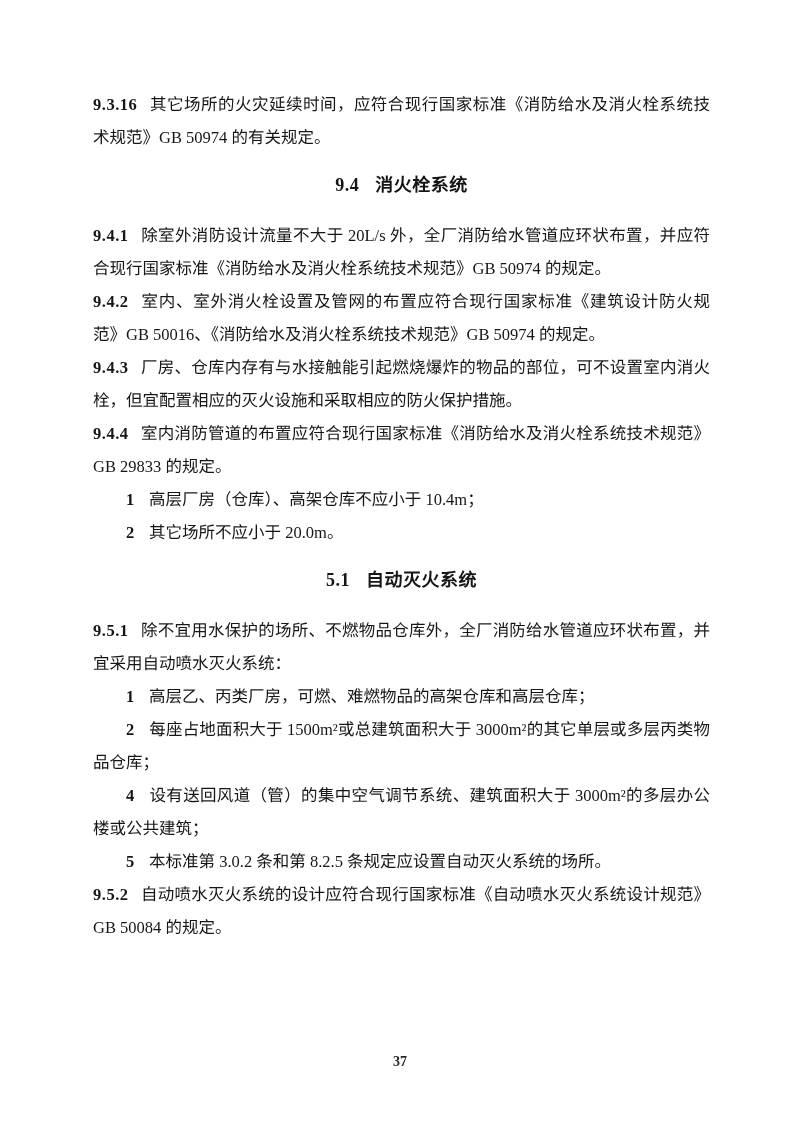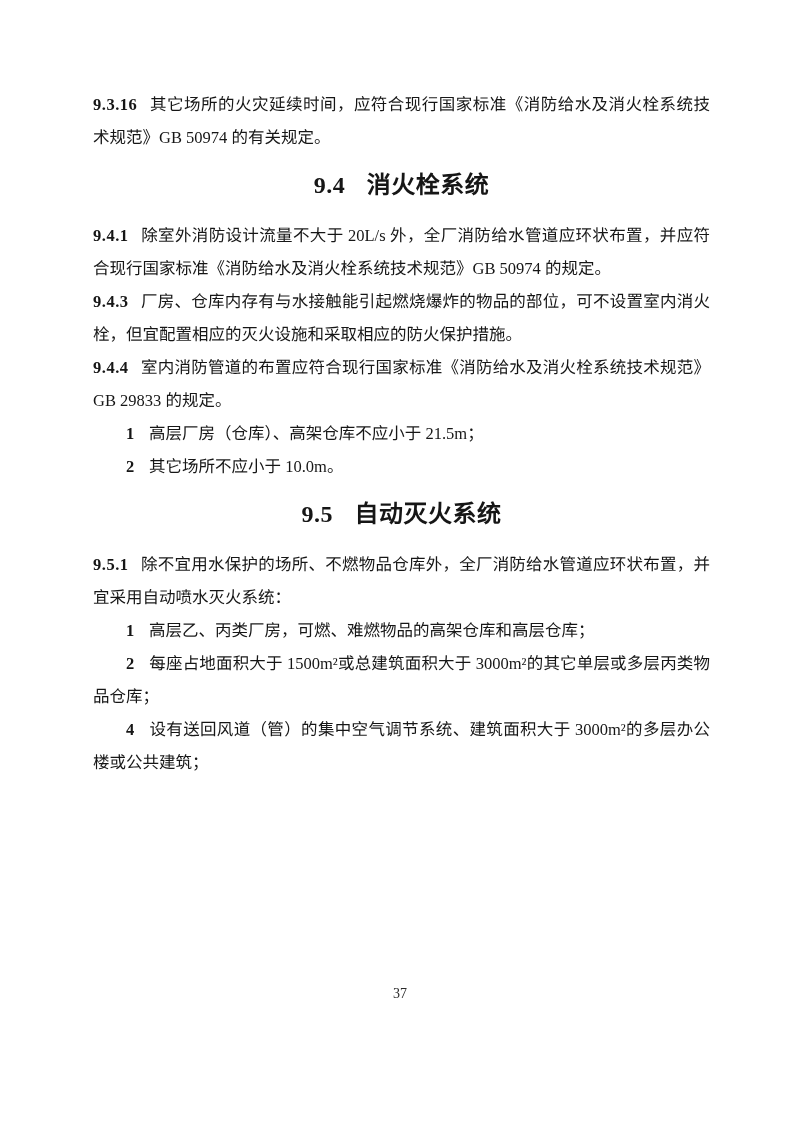--- a/index.html
+++ b/index.html
@@ -32,93 +32,103 @@
   }
   .item {
     text-indent: 2em;
   }
   .item-num {
     font-weight: bold;
     margin-right: 0.9em;
   }
   .heading {
     font-weight: bold;
-    font-size: 24px;
+    font-size: 18px;
     line-height: 33px;
     text-align: center;
     margin: 15px 0 17px 0;
     letter-spacing: 0.5px;
   }
   .heading-num {
     margin-right: 0.9em;
   }
   .page-footer {
     position: absolute;
-    top: 984px;
+    top: 1052px;
     left: 0;
     width: 100%;
     text-align: center;
     font-size: 14px;
     line-height: 20px;
     color: #2a2a2a;
+    font-weight: bold;
   }
 </style>
 </head>
 <body>
 
 <div class="page">
 
   <p class="clause">
     <span class="clause-num">9.3.16</span><span>其它场所的火灾延续时间，应符合现行国家标准《消防给水及消火栓系统技术规范》GB 50974 的有关规定。</span>
   </p>
 
   <h2 class="heading">
     <span class="heading-num">9.4</span><span>消火栓系统</span>
   </h2>
 
   <p class="clause">
     <span class="clause-num">9.4.1</span><span>除室外消防设计流量不大于 20L/s 外，全厂消防给水管道应环状布置，并应符合现行国家标准《消防给水及消火栓系统技术规范》GB 50974 的规定。</span>
   </p>
 
+  <p class="clause">
+    <span class="clause-num">9.4.2</span><span>室内、室外消火栓设置及管网的布置应符合现行国家标准《建筑设计防火规范》GB 50016、《消防给水及消火栓系统技术规范》GB 50974 的规定。</span>
+  </p>
 
   <p class="clause">
     <span class="clause-num">9.4.3</span><span>厂房、仓库内存有与水接触能引起燃烧爆炸的物品的部位，可不设置室内消火栓，但宜配置相应的灭火设施和采取相应的防火保护措施。</span>
   </p>
 
   <p class="clause">
     <span class="clause-num">9.4.4</span><span>室内消防管道的布置应符合现行国家标准《消防给水及消火栓系统技术规范》GB 29833 的规定。</span>
   </p>
 
 
   <p class="item">
-    <span class="item-num">1</span><span>高层厂房（仓库）、高架仓库不应小于 21.5m；</span>
+    <span class="item-num">1</span><span>高层厂房（仓库）、高架仓库不应小于 10.4m；</span>
   </p>
 
   <p class="item">
-    <span class="item-num">2</span><span>其它场所不应小于 10.0m。</span>
+    <span class="item-num">2</span><span>其它场所不应小于 20.0m。</span>
   </p>
 
   <h2 class="heading">
-    <span class="heading-num">9.5</span><span>自动灭火系统</span>
+    <span class="heading-num">5.1</span><span>自动灭火系统</span>
   </h2>
 
   <p class="clause">
     <span class="clause-num">9.5.1</span><span>除不宜用水保护的场所、不燃物品仓库外，全厂消防给水管道应环状布置，并宜采用自动喷水灭火系统：</span>
   </p>
 
   <p class="item">
     <span class="item-num">1</span><span>高层乙、丙类厂房，可燃、难燃物品的高架仓库和高层仓库；</span>
   </p>
 
   <p class="item">
     <span class="item-num">2</span><span>每座占地面积大于 1500m²或总建筑面积大于 3000m²的其它单层或多层丙类物品仓库；</span>
   </p>
 
 
   <p class="item">
     <span class="item-num">4</span><span>设有送回风道（管）的集中空气调节系统、建筑面积大于 3000m²的多层办公楼或公共建筑；</span>
   </p>
 
+  <p class="item">
+    <span class="item-num">5</span><span>本标准第 3.0.2 条和第 8.2.5 条规定应设置自动灭火系统的场所。</span>
+  </p>
 
+  <p class="clause">
+    <span class="clause-num">9.5.2</span><span>自动喷水灭火系统的设计应符合现行国家标准《自动喷水灭火系统设计规范》GB 50084 的规定。</span>
+  </p>
 
   <div class="page-footer">37</div>
 
 </div>
 
 </body></html>

